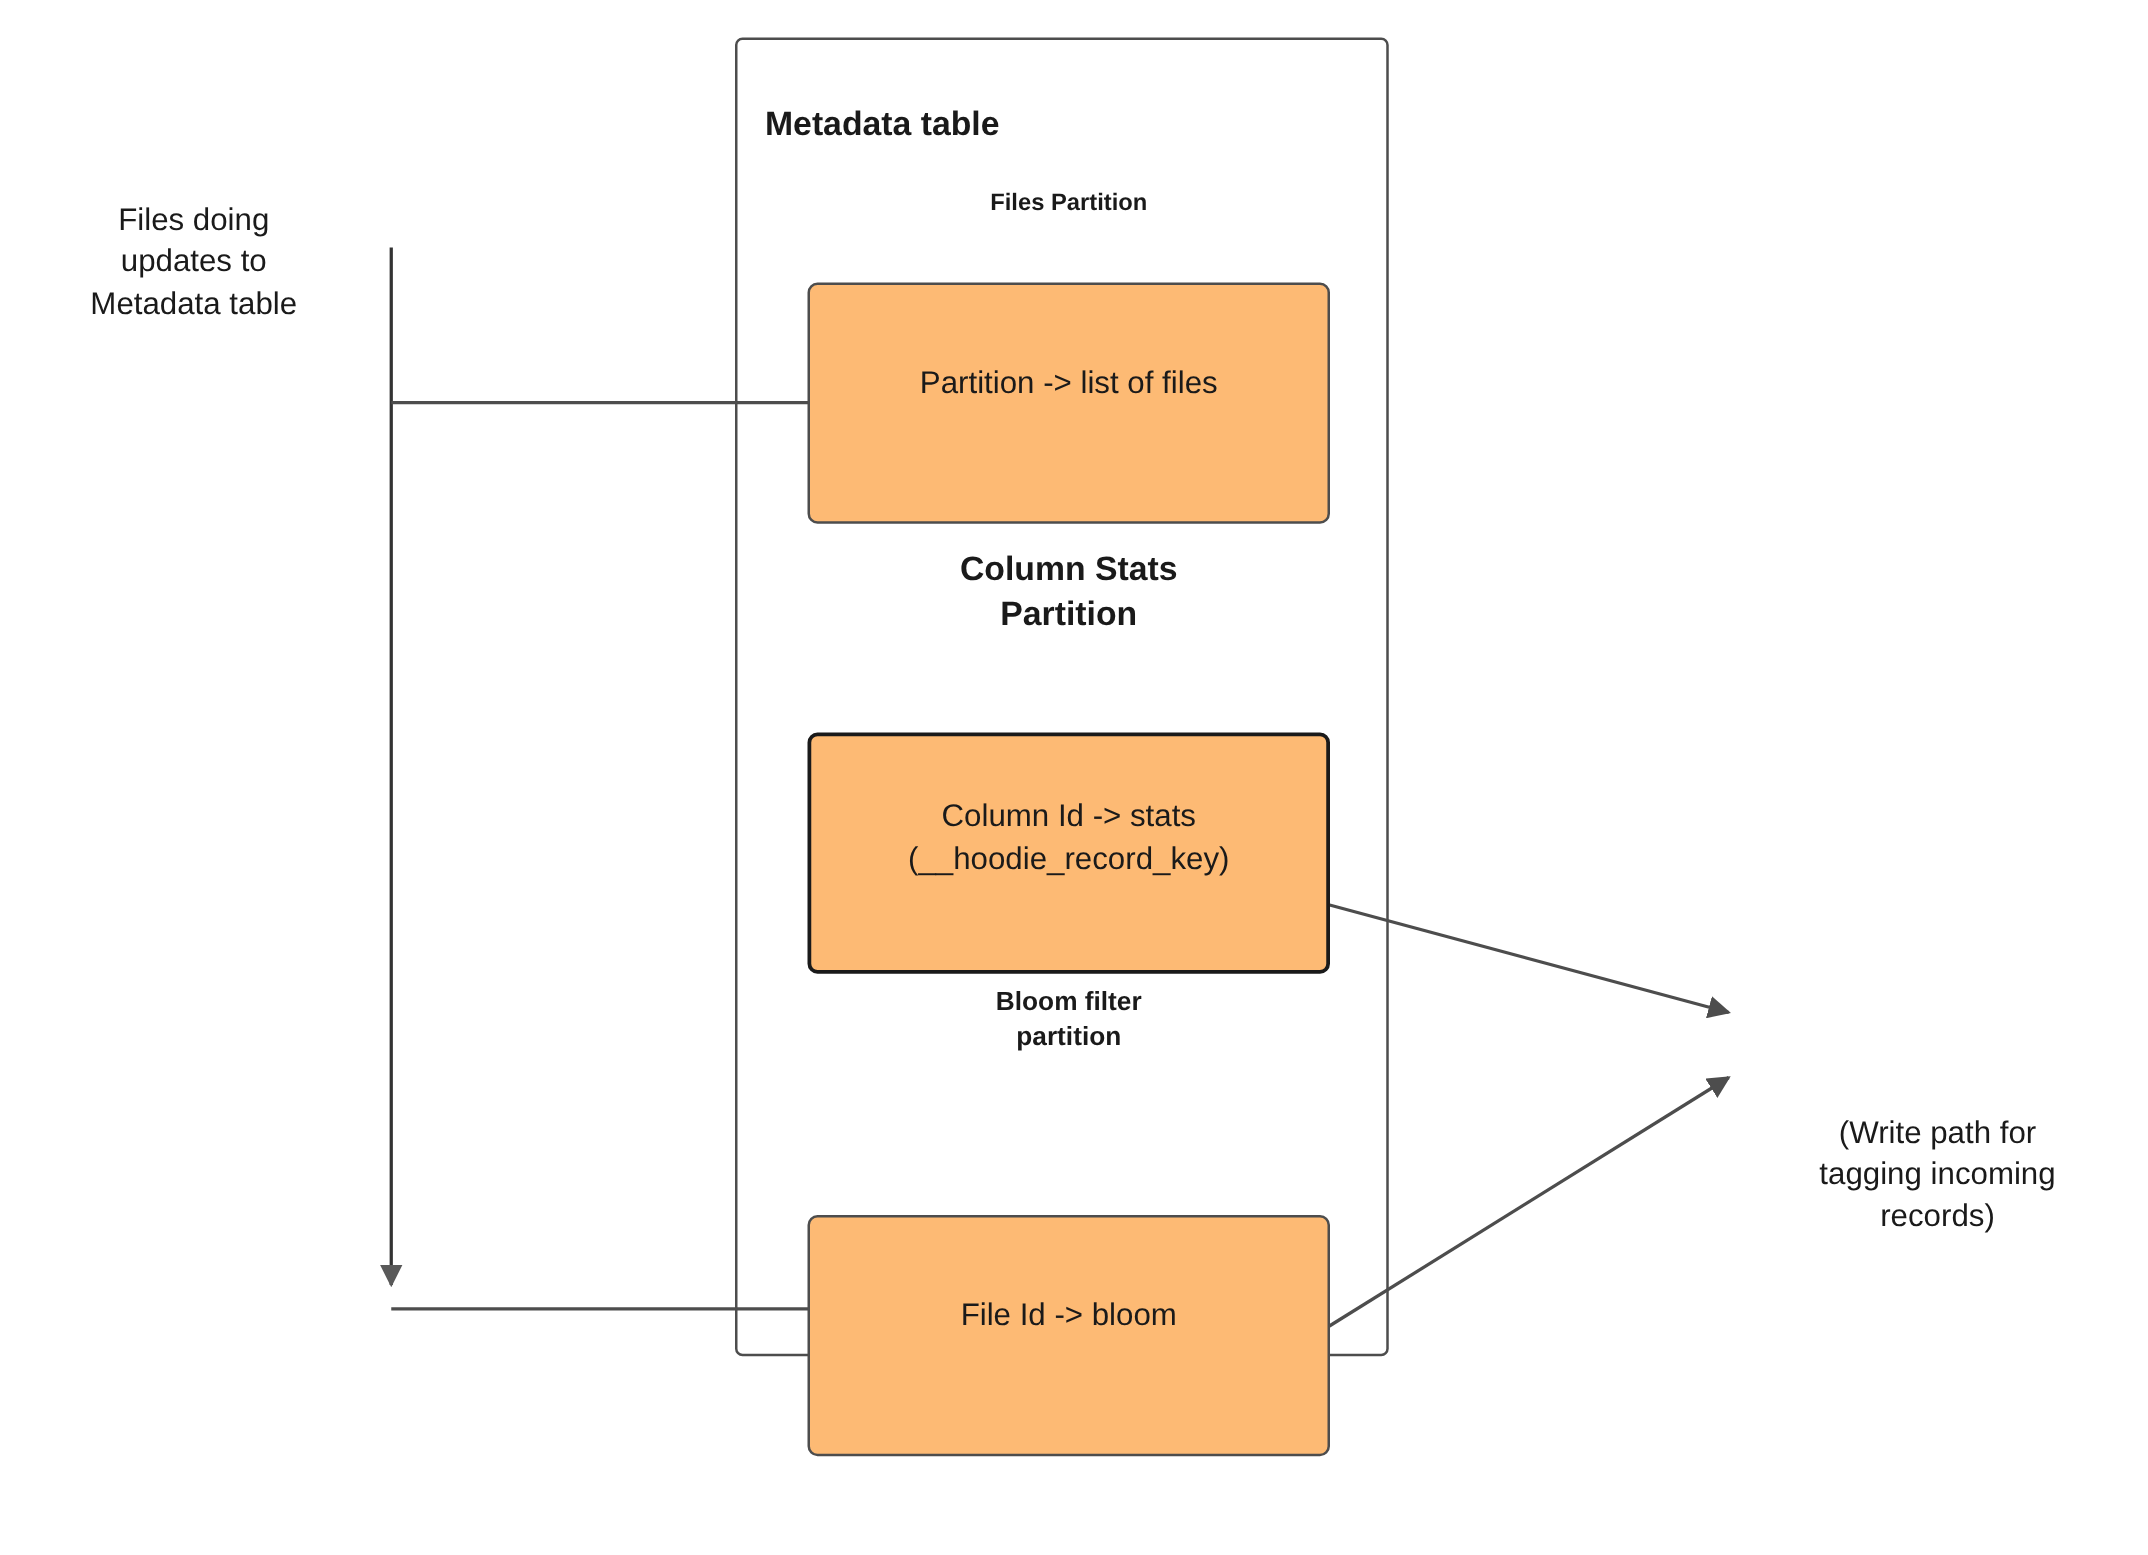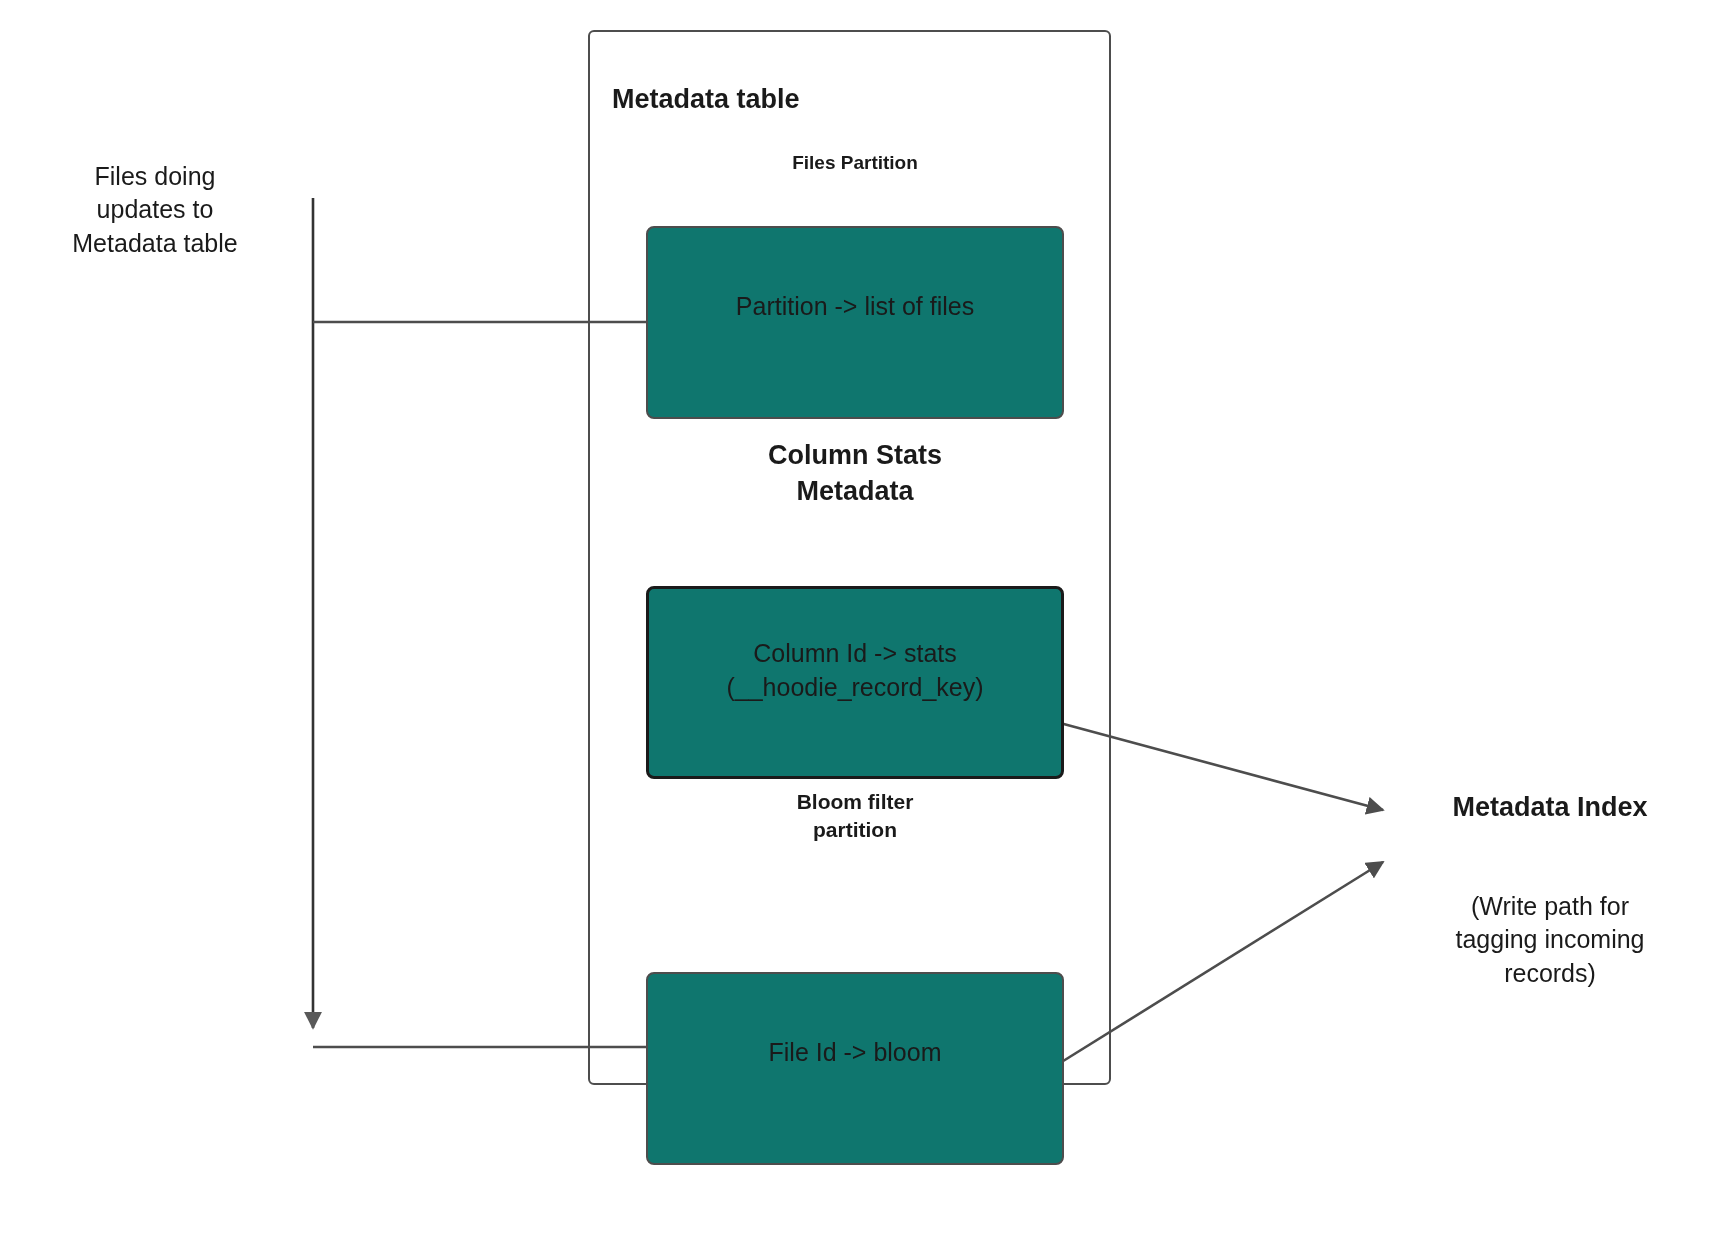--- a/index.html
+++ b/index.html
@@ -46,21 +46,21 @@
     border-radius: 6px;
     background: transparent;
     box-sizing: border-box;
   }
 
   
   .inner-box {
     position: absolute;
     border: 2.5px solid #4d4d4d;
     border-radius: 8px;
-    background: #0f766e;
+    background: #fdba74;
     box-sizing: border-box;
   }
   .inner-box.emphasis {
     border-color: #1a1a1a;
     border-width: 3px;
   }
   .inner-box .box-label {
     position: absolute;
     left: 0;
     right: 0;
@@ -150,33 +150,32 @@
 
   <div class="txt" id="metadata-table-title">Metadata table</div>
 
   <div class="txt" id="files-partition-title">Files Partition</div>
 
   <div class="inner-box" id="box-files">
     <div class="box-label">Partition -&gt; list of files</div>
   </div>
 
   <div class="txt" id="colstats-partition-title">Column Stats
-Metadata</div>
+Partition</div>
 
   <div class="inner-box emphasis" id="box-colstats">
     <div class="box-label">Column Id  -&gt; stats
 (__hoodie_record_key)</div>
   </div>
 
   <div class="txt" id="bloom-partition-title">Bloom filter
 partition</div>
 
   <div class="inner-box" id="box-bloom">
     <div class="box-label">File Id -&gt; bloom</div>
   </div>
 
-  <div class="txt" id="metadata-index-title">Metadata Index</div>
 
   <div class="txt" id="metadata-index-note">(Write path for
 tagging incoming
 records)</div>
 
 </div>
 
 </body></html>

